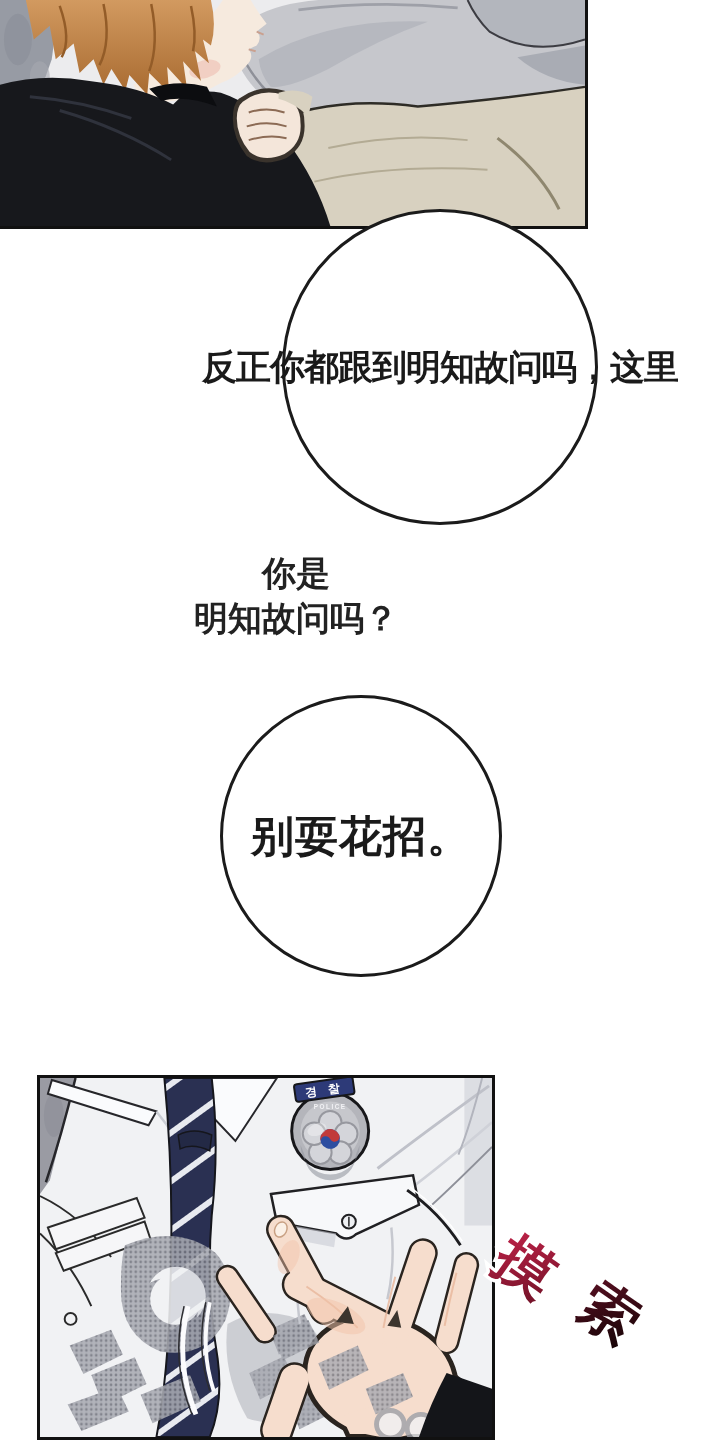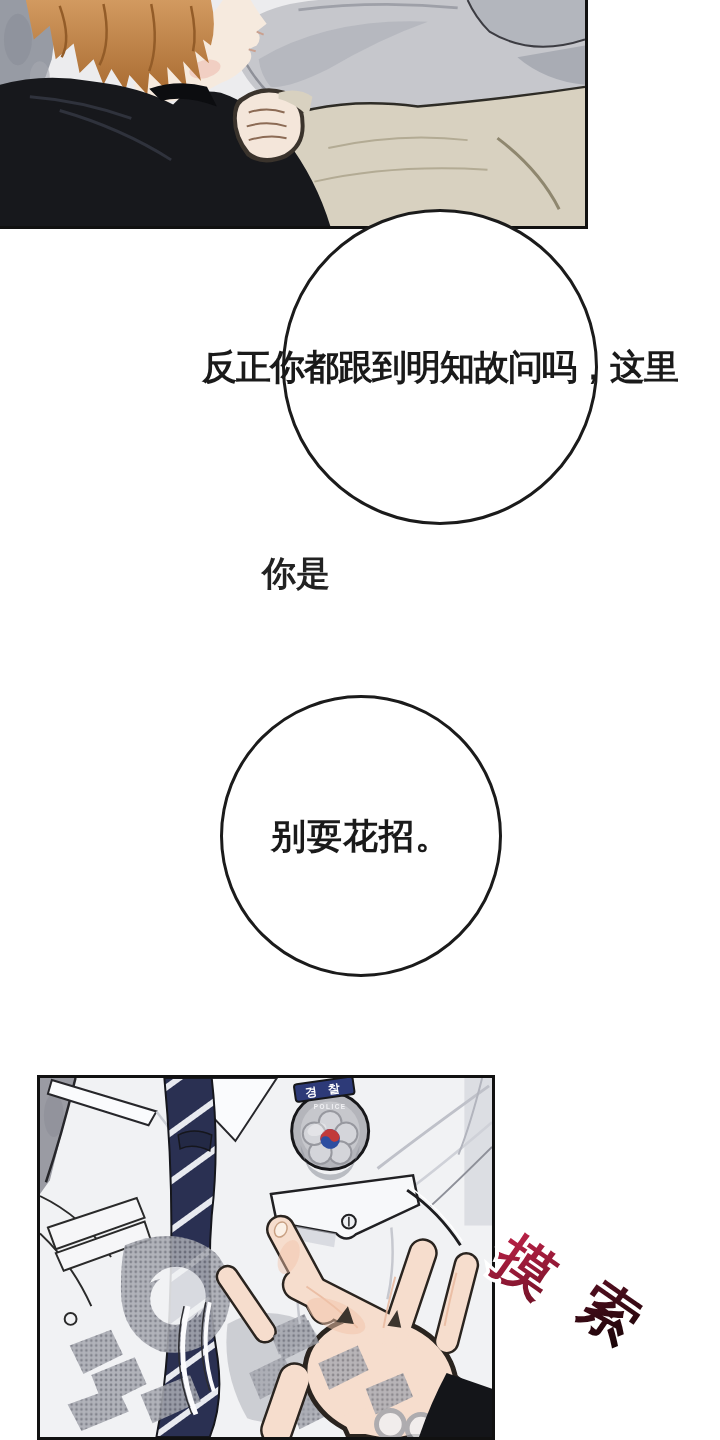--- a/index.html
+++ b/index.html
@@ -11,21 +11,21 @@
   .panel-top{left:0;top:0;width:588px;height:229px;border-left:none;border-top:none;}
   .panel-bottom{left:37px;top:1075px;width:458px;height:365px;}
 
   .bubble{position:absolute;border-radius:50%;background:#ffffff;border:3px solid #1b1b1b;
           display:flex;flex-direction:row;align-items:center;justify-content:center;
           text-align:center;box-sizing:border-box;z-index:5;}
   .bubble-1{left:282px;top:209px;width:316px;height:316px;}
   .bubble-2{left:220px;top:695px;width:282px;height:282px;}
   .bubble .line{font-weight:700;color:#1a1a1a;white-space:nowrap;}
   .bubble-1 .line{font-size:35px;line-height:44px;letter-spacing:-1px;}
-  .bubble-2 .line{font-size:35px;line-height:50px;letter-spacing:1px;}
+  .bubble-2 .line{font-size:43px;line-height:50px;letter-spacing:1px;}
 
   .narration{position:absolute;left:146px;top:518px;width:300px;text-align:center;z-index:4;margin-top:33px;}
   .narration .line{font-weight:700;font-size:34px;line-height:45px;color:#222;white-space:nowrap;}
 
   .sfx{position:absolute;left:446px;top:1198px;width:240px;height:200px;z-index:6;}
   .sfx text{font-weight:900;font-family:"Liberation Sans","DejaVu Sans",sans-serif;}
 </style>
 </head>
 <body>
 
@@ -89,20 +89,21 @@
     </svg>
   </section>
 
   <div class="bubble bubble-1">
     <div class="line">反正你都跟到</div>
     <div class="line">明知故问吗，这里</div>
   </div>
 
   <div class="narration">
     <div class="line">你是</div>
+    <div class="line">明知故问吗？</div>
   </div>
 
   <div class="bubble bubble-2">
     <div class="line">别耍花招。</div>
   </div>
 
   <section class="panel panel-bottom">
     <svg viewBox="0 0 458 365" preserveAspectRatio="none">
       <defs>
         <pattern id="tieStripes" patternUnits="userSpaceOnUse" width="40" height="40" patternTransform="rotate(-36)">

